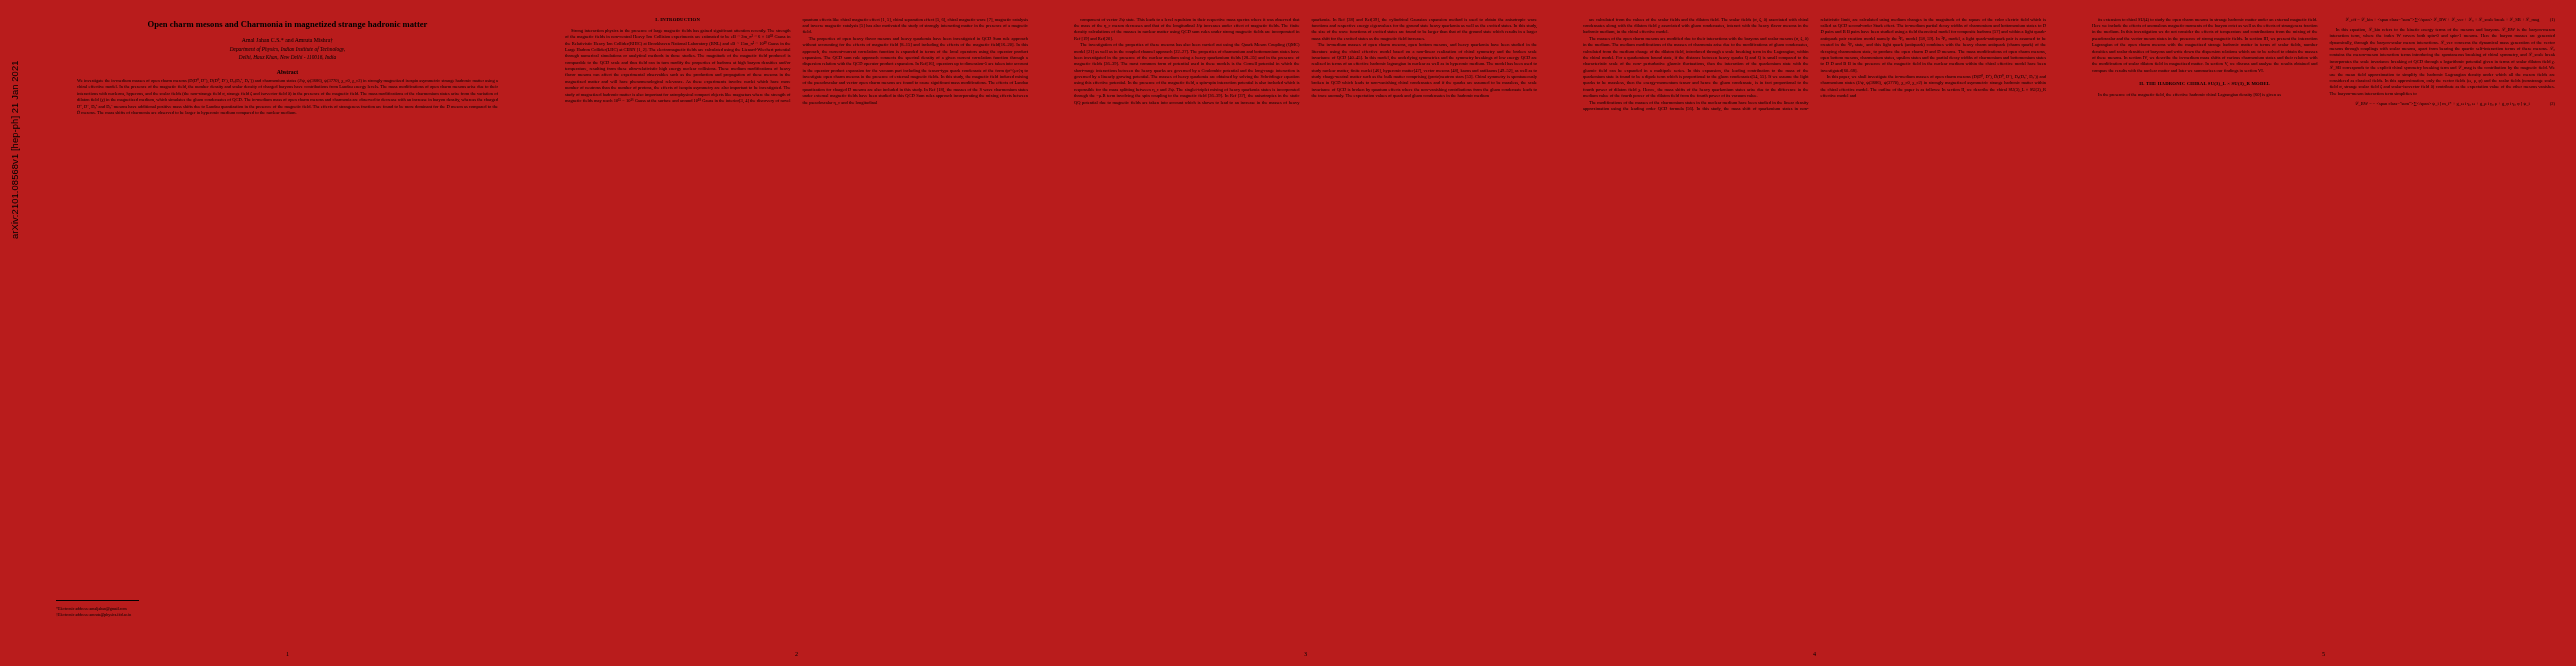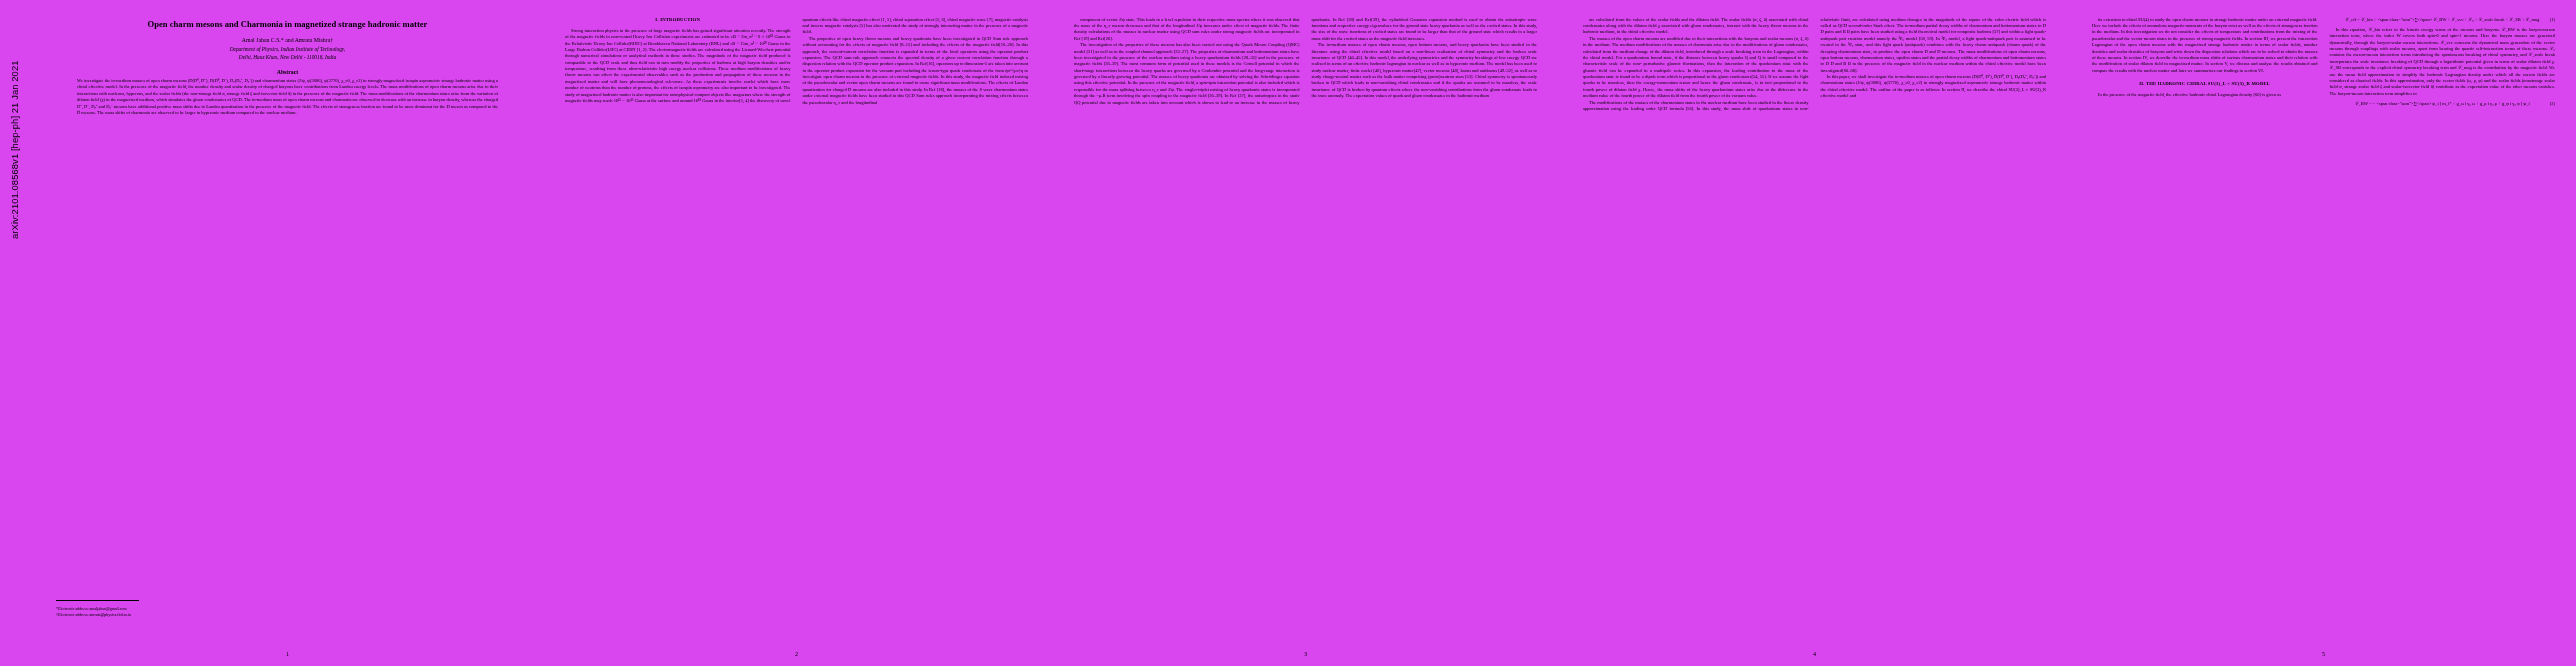--- a/index.html
+++ b/index.html
@@ -11,21 +11,21 @@
     width: 2576px;
     height: 667px;
     font-family: "Liberation Serif", serif;
     color: #000;
     overflow: hidden;
   }
   .sheet {
     position: relative;
     width: 2576px;
     height: 667px;
-    background: #d946ef;
+    background: #b91c1c;
   }
   .arxiv-stamp {
     position: absolute;
     left: 9px;
     top: 239px;
     width: 239px;
     transform: rotate(-90deg);
     transform-origin: left top;
     font-family: "Liberation Sans", sans-serif;
     font-size: 9.4px;

